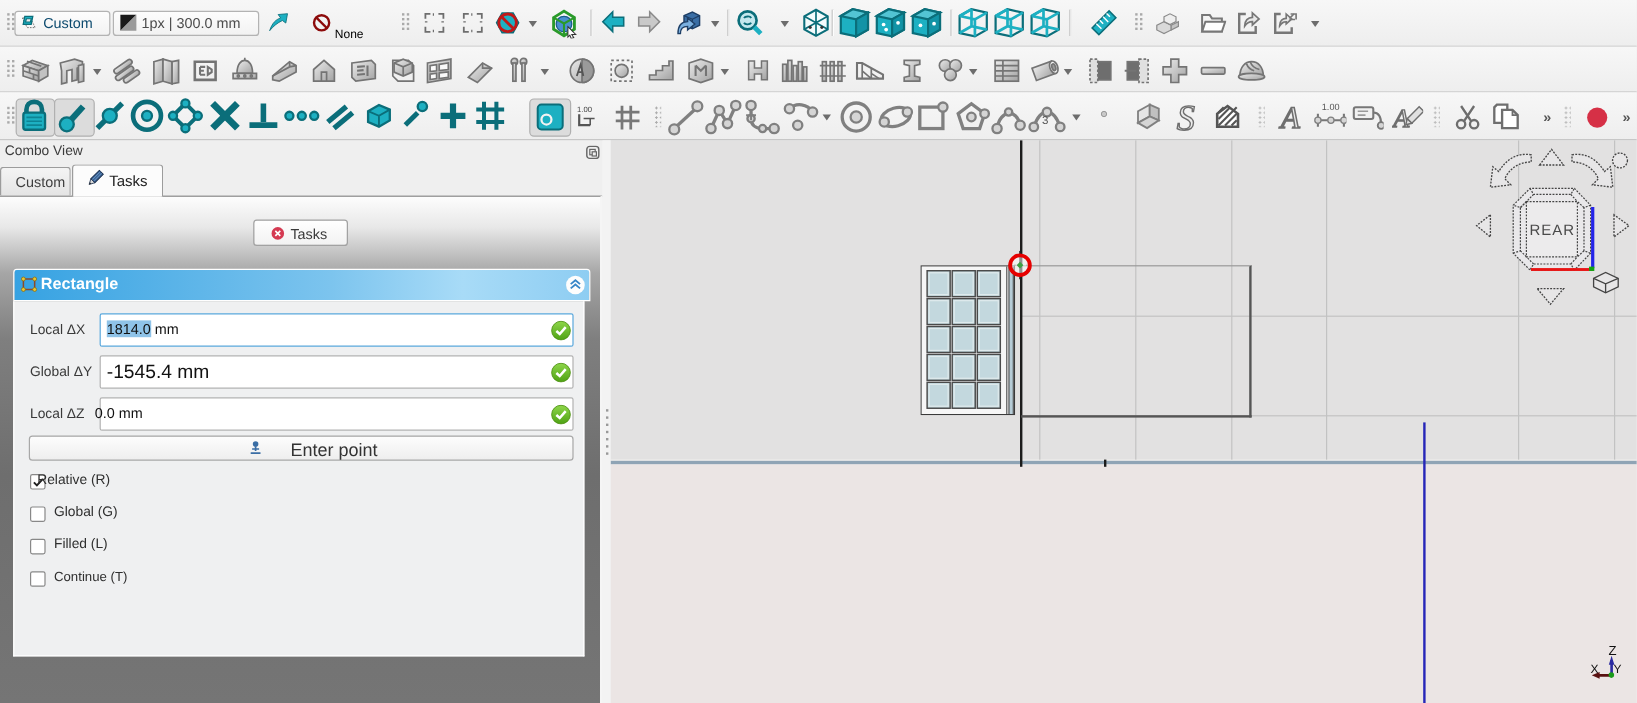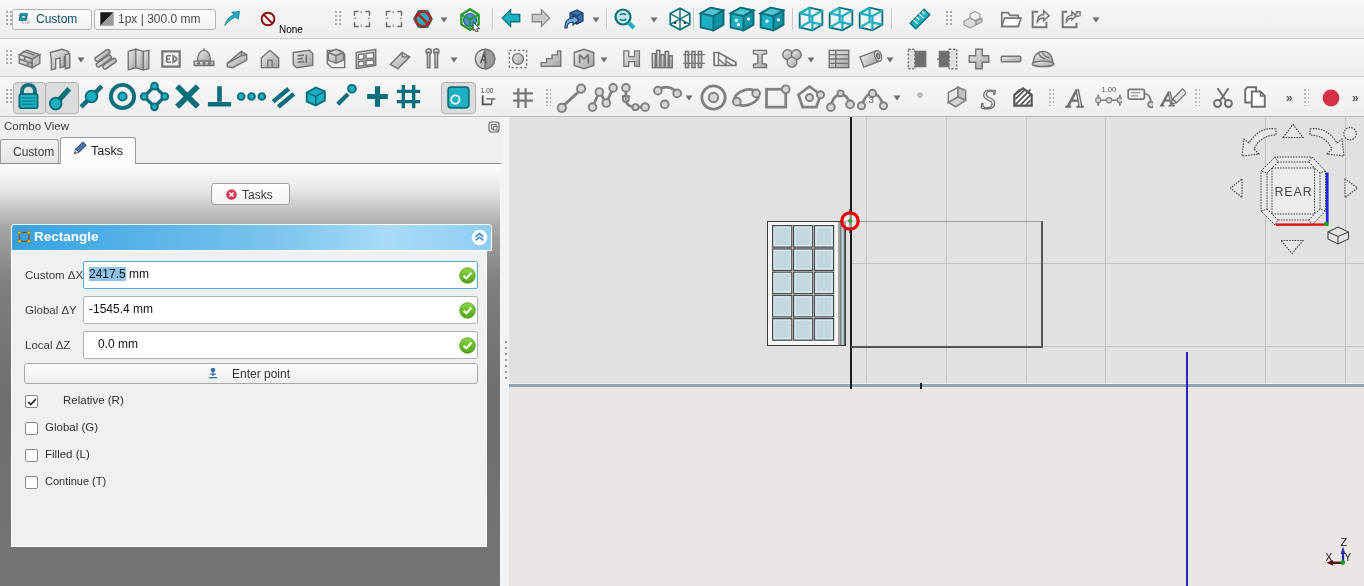--- a/index.html
+++ b/index.html
@@ -704,52 +704,52 @@
   </svg>
 <div class="abs" style="left:11px;top:251px;width:476px;height:296px;background:#eff0f1;border-left:1px solid #fff;border-right:1px solid #fff;border-bottom:1px solid #fff;box-sizing:border-box"></div>
 <svg width="0" height="0" style="position:absolute">
     <defs>
       <linearGradient id="ggrn" x1="0" y1="0" x2="0" y2="1">
         <stop offset="0" stop-color="#8ed64a"></stop>
         <stop offset="1" stop-color="#4fa214"></stop>
       </linearGradient>
     </defs>
   </svg>
-<div class="abs" style="left:25px;top:269px;font-size:11.5px;color:#3a3a3a">Custom ΔX</div>
+<div class="abs" style="left:25px;top:269px;font-size:11.5px;color:#3a3a3a">Local ΔX</div>
 <div class="abs" style="left:83px;top:261px;width:395px;height:28px;background:#fff;border:1px solid #5aa8dc;border-radius:2px;box-sizing:border-box"></div>
-<div class="abs" style="left:89px;top:267px;font-size:12px;color:#111"><span style="background:#8fc3e8">2417.5</span> mm</div>
+<div class="abs" style="left:89px;top:267px;font-size:12px;color:#111"><span style="background:#8fc3e8">1814.0</span> mm</div>
 <svg style="position:absolute;left:459px;top:267px" width="17" height="17" viewBox="0 0 24 24">
     <circle cx="12" cy="12" r="11" fill="url(#ggrn)" stroke="#4a8f0e" stroke-width="1"></circle>
     <path d="M6.5 12.5 L10.5 16 L17.5 8" fill="none" stroke="#fff" stroke-width="3"></path>
   </svg>
 <div class="abs" style="left:25px;top:304px;font-size:11.5px;color:#3a3a3a">Global ΔY</div>
 <div class="abs" style="left:83px;top:296px;width:395px;height:28px;background:#fff;border:1px solid #b2b2b2;border-radius:2px;box-sizing:border-box"></div>
-<div class="abs" style="left:89px;top:302px;font-size:12px;color:#111">-1545.4 mm</div>
+<div class="abs" style="left:89px;top:302px;font-size:16px;color:#111">-1545.4 mm</div>
 <svg style="position:absolute;left:459px;top:302px" width="17" height="17" viewBox="0 0 24 24">
     <circle cx="12" cy="12" r="11" fill="url(#ggrn)" stroke="#4a8f0e" stroke-width="1"></circle>
     <path d="M6.5 12.5 L10.5 16 L17.5 8" fill="none" stroke="#fff" stroke-width="3"></path>
   </svg>
 <div class="abs" style="left:25px;top:339px;font-size:11.5px;color:#3a3a3a">Local ΔZ</div>
 <div class="abs" style="left:83px;top:331px;width:395px;height:28px;background:#fff;border:1px solid #b2b2b2;border-radius:2px;box-sizing:border-box"></div>
-<div class="abs" style="left:98px;top:337px;font-size:12px;color:#111">0.0 mm</div>
+<div class="abs" style="left:79px;top:337px;font-size:12px;color:#111">0.0 mm</div>
 <svg style="position:absolute;left:459px;top:337px" width="17" height="17" viewBox="0 0 24 24">
     <circle cx="12" cy="12" r="11" fill="url(#ggrn)" stroke="#4a8f0e" stroke-width="1"></circle>
     <path d="M6.5 12.5 L10.5 16 L17.5 8" fill="none" stroke="#fff" stroke-width="3"></path>
   </svg>
 <div class="abs" style="left:24px;top:363px;width:454px;height:21px;background:linear-gradient(#fdfdfd,#eeeeee);border:1px solid #a8a8a8;border-radius:3px;box-sizing:border-box"></div>
 <svg style="position:absolute;left:206px;top:366px" width="14" height="14" viewBox="0 0 24 24">
     <circle cx="12" cy="7" r="4" fill="#3a6ea5"></circle>
     <path d="M12 11 L12 17 M5 20 L19 20 M7 14 L17 14" stroke="#3a6ea5" stroke-width="2.4"></path>
   </svg>
-<div class="abs" style="left:232px;top:367px;font-size:12px;color:#333">Enter point</div>
+<div class="abs" style="left:242px;top:367px;font-size:15px;color:#333">Enter point</div>
 <div class="abs" style="left:25px;top:395px;width:13px;height:13px;background:#fff;border:1px solid #888;border-radius:2px;box-sizing:border-box"></div>
 <svg style="position:absolute;left:27px;top:397px" width="10" height="10" viewBox="0 0 24 24">
     <path d="M3 12 L9 18 L21 5" fill="none" stroke="#222" stroke-width="4"></path>
   </svg>
-<div class="abs" style="left:63px;top:394px;font-size:11.5px;color:#2f2f2f">Relative (R)</div>
+<div class="abs" style="left:31px;top:394px;font-size:11.5px;color:#2f2f2f">Relative (R)</div>
 <div class="abs" style="left:25px;top:422px;width:13px;height:13px;background:#fff;border:1px solid #888;border-radius:2px;box-sizing:border-box"></div>
 <div class="abs" style="left:45px;top:421px;font-size:11.5px;color:#2f2f2f">Global (G)</div>
 <div class="abs" style="left:25px;top:449px;width:13px;height:13px;background:#fff;border:1px solid #888;border-radius:2px;box-sizing:border-box"></div>
 <div class="abs" style="left:45px;top:448px;font-size:11.5px;color:#2f2f2f">Filled (L)</div>
 <div class="abs" style="left:25px;top:476px;width:13px;height:13px;background:#fff;border:1px solid #888;border-radius:2px;box-sizing:border-box"></div>
 <div class="abs" style="left:45px;top:475px;font-size:11px;color:#2f2f2f">Continue (T)</div>
 <div class="abs" style="left:502px;top:117px;width:7px;height:469px;background:#f3f3f3"></div>
 <div class="abs" style="left:505px;top:341px;width:2px;height:40px">
     <div style="position:absolute;left:0;top:0px;width:2px;height:2px;background:#999"></div>
     <div style="position:absolute;left:0;top:6px;width:2px;height:2px;background:#999"></div>

